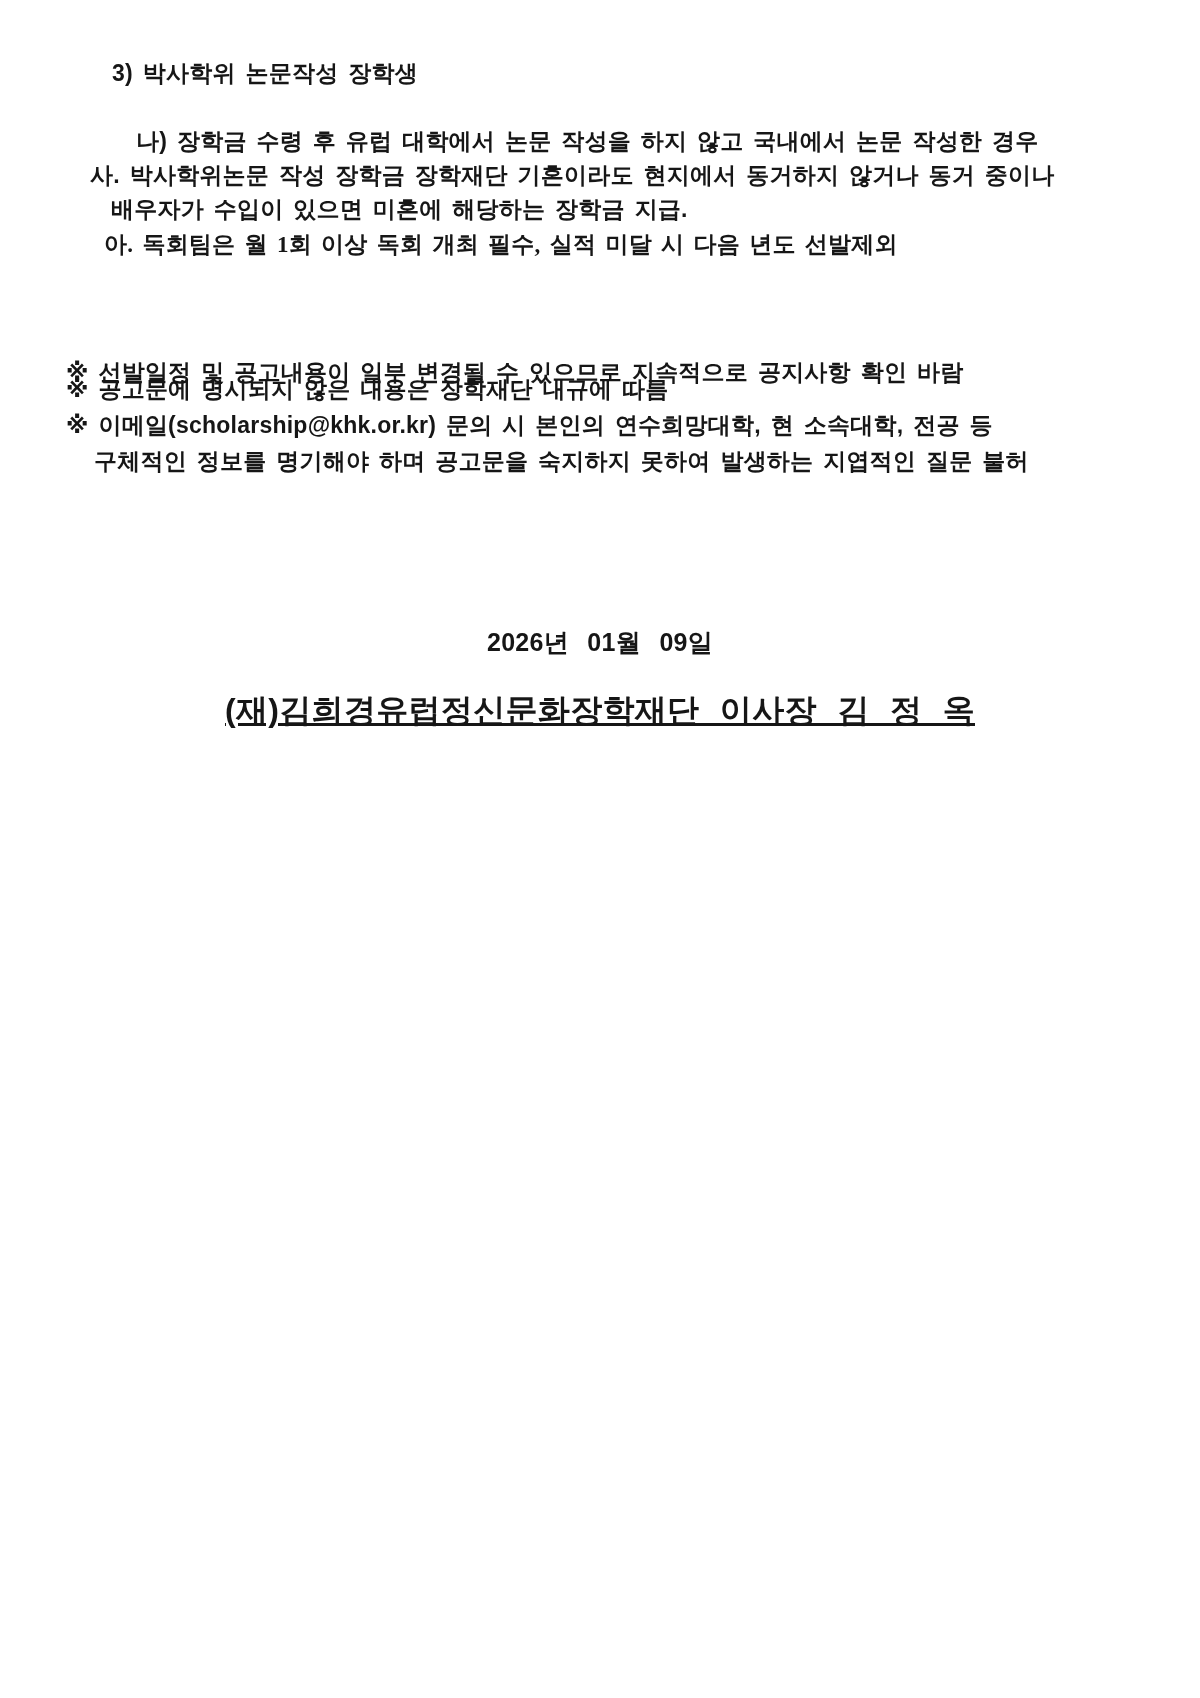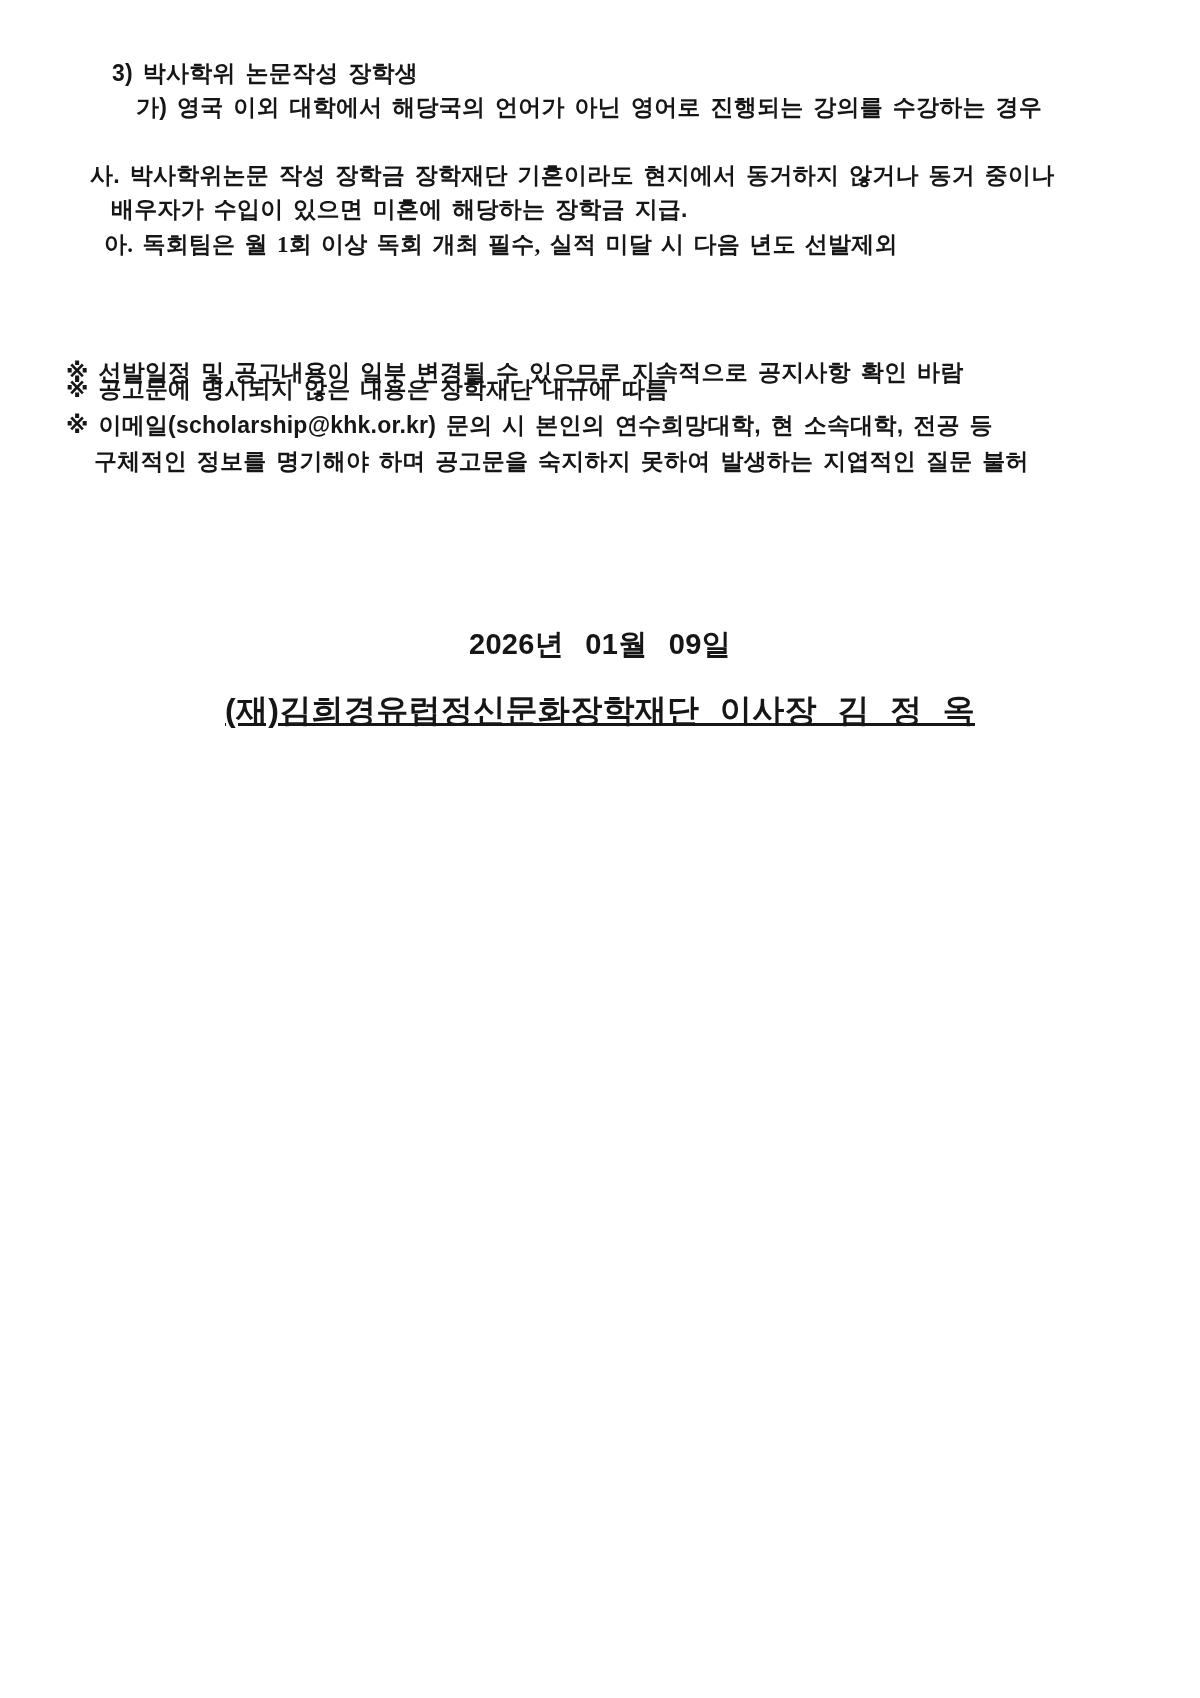--- a/index.html
+++ b/index.html
@@ -34,40 +34,40 @@
   .l-ah     { left: 104px;  top: 231px; font-family: Liberation Serif, serif; }
   
   .l-note1  { left: 66px;  top: 339px; margin-top: 20px; }
   .l-note2  { left: 66px;  top: 376px; }
   .l-note3  { left: 66px;  top: 412px; }
   .l-note4  { left: 94px;  top: 448px; }
   
   .l-date {
     left: 0; right: 0; top: 627px;
     text-align: center;
-    font-size: 29px;
+    font-size: 25px;
     word-spacing: 0.45em;
   }
   .l-sign {
     left: 0; right: 0; top: 691px;
     text-align: center;
     font-size: 32px;
     word-spacing: 0.35em;
     text-decoration: underline;
   }
 </style>
 </head>
 <body>
 
 <div class="page">
 
   <div class="line l-sec3">3) 박사학위 논문작성 장학생</div>
 
-  <div class="line l-ga">가) 영국 이외 대학에서 해당국의 언어가 아닌 영어로 진행되는 강의를 수강하는 경우</div>
 
+  <div class="line l-na">나) 장학금 수령 후 유럽 대학에서 논문 작성을 하지 않고 국내에서 논문 작성한 경우</div>
 
   <div class="line l-sa1">사. 박사학위논문 작성 장학금 장학재단 기혼이라도 현지에서 동거하지 않거나 동거 중이나</div>
 
   <div class="line l-sa2">배우자가 수입이 있으면 미혼에 해당하는 장학금 지급.</div>
 
   <div class="line l-ah">아. 독회팀은 월 1회 이상 독회 개최 필수, 실적 미달 시 다음 년도 선발제외</div>
 
   <div class="line l-note1">※ 선발일정 및 공고내용이 일부 변경될 수 있으므로 지속적으로 공지사항 확인 바람</div>
 
   <div class="line l-note2">※ 공고문에 명시되지 않은 내용은 장학재단 내규에 따름</div>

